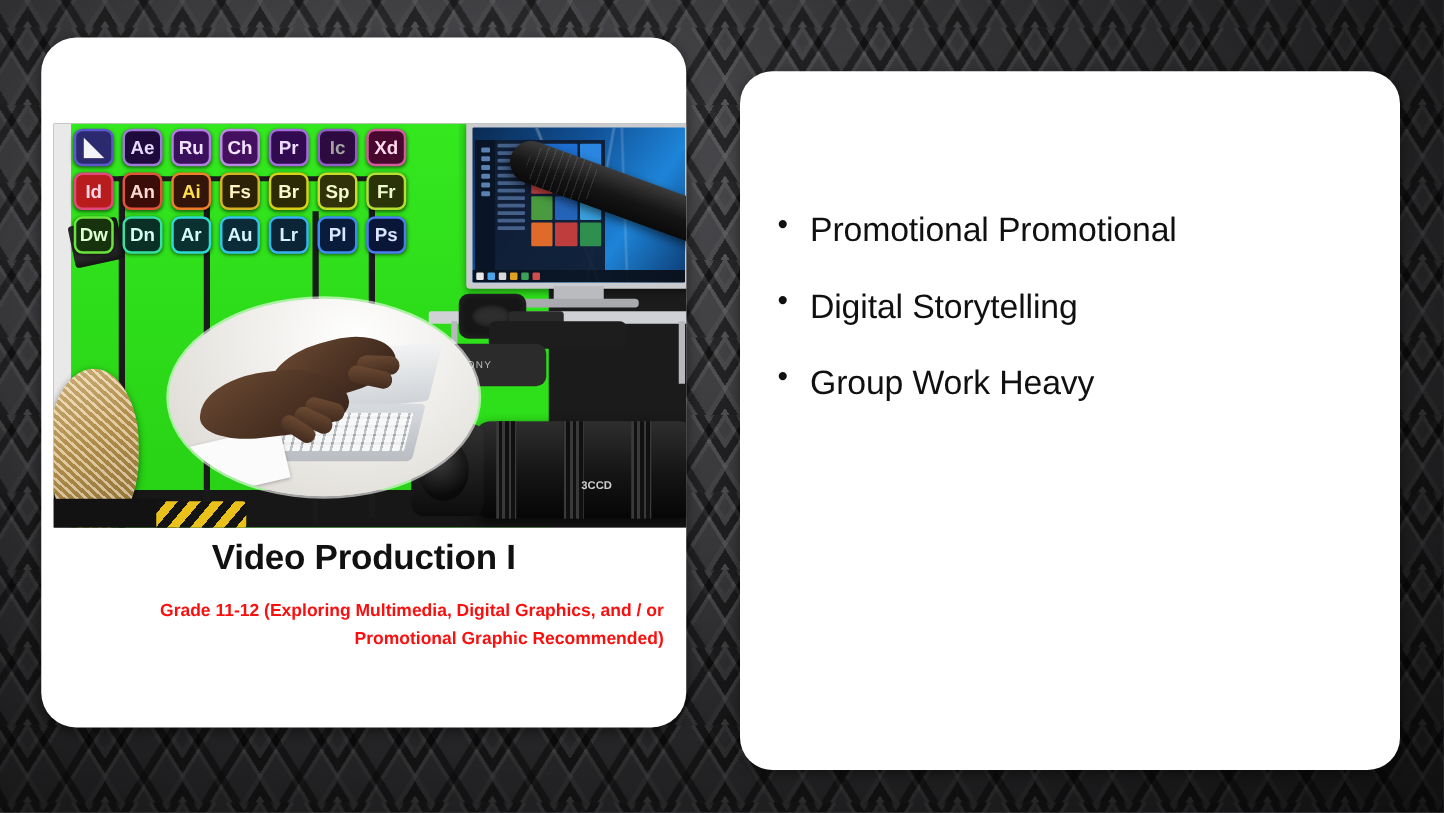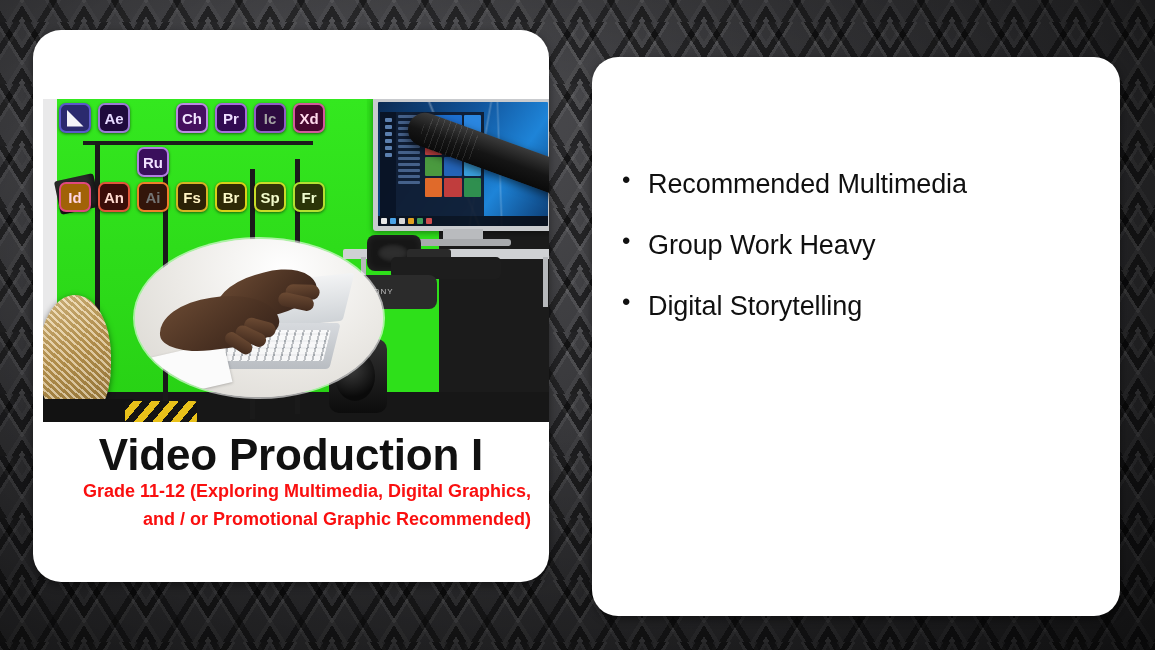--- a/index.html
+++ b/index.html
@@ -204,25 +204,25 @@
   }
   .aicon .rush{width:17px;height:17px;background:#ffffff;
     clip-path:polygon(0 0,0 100%,100% 100%);opacity:.95;position:relative;}
   .aicon .rush:after{content:"";position:absolute;right:-1px;top:1px;width:9px;height:9px;
     background:repeating-linear-gradient(0deg,#fff 0 1px,transparent 1px 3px),
                repeating-linear-gradient(90deg,#fff 0 1px,transparent 1px 3px);}
 
   
   #course-title{
     position:absolute;left:0;right:0;top:400px;text-align:center;
-    font-size:44px;font-weight:bold;color:#111111;letter-spacing:-.2px;
+    font-size:28px;font-weight:bold;color:#111111;letter-spacing:-.2px;
   }
   #course-subtitle{
     position:absolute;left:34px;right:18px;top:448px;
-    font-size:18px;font-weight:bold;color:#fa0f0f;line-height:1.55;text-align:right;
+    font-size:14px;font-weight:bold;color:#fa0f0f;line-height:1.55;text-align:right;
   }
 
   
   #bullet-list{position:absolute;left:30px;top:112px;right:24px;list-style:none;margin:0;padding:0;}
   #bullet-list li{
     position:relative;padding-left:26px;margin-bottom:31px;
     font-size:27px;color:#101010;line-height:1.12;letter-spacing:-.1px;
   }
   #bullet-list li:before{
     content:"\2022";position:absolute;left:0;top:-2px;font-size:24px;color:#101010;
@@ -321,20 +321,26 @@
 
       </div>
 
       <div class="camcorder">
         <div class="cam-hood"></div>
         <div class="cam-shoe"></div>
         <div class="cam-handle"></div>
         <div class="cam-vf">
           <span class="sony">SONY</span>
         </div>
+        <div class="cam-lens">
+          <div class="lens-ring" style="left:18px"></div>
+          <div class="lens-ring" style="left:72px"></div>
+          <div class="lens-ring" style="left:126px"></div>
+          <span class="cam-3ccd">3CCD</span>
+        </div>
         <div class="lens-front"></div>
         <div class="lens-glass"></div>
       </div>
 
       <div class="oval">
         <div class="ov-bg"></div>
         <div class="ov-screen"></div>
         <div class="ov-laptop">
           <div class="ov-keys"></div>
         </div>
@@ -349,43 +355,52 @@
           <div class="finger" style="left:62px;top:42px;width:30px;height:13px;transform:rotate(40deg)"></div>
         </div>
       </div>
 
       <div id="adobe-grid">
         <div class="arow">
             <div class="aicon" style="background: rgb(43, 42, 110); border: 2px solid rgb(91, 89, 201); color: rgb(255, 255, 255);">
               <span class="rush"></span>
             </div>
             <div class="aicon" style="background: rgb(31, 10, 60); border: 2px solid rgb(155, 123, 212); color: rgb(230, 217, 255);">Ae</div>
-            <div class="aicon" style="background: rgb(58, 15, 92); border: 2px solid rgb(176, 127, 224); color: rgb(240, 224, 255); margin-top: 44px;">Ru</div>
+            <div class="aicon" style="background: rgb(58, 15, 92); border: 2px solid rgb(176, 127, 224); color: rgb(240, 224, 255);">Ru</div>
             <div class="aicon" style="background: rgb(69, 16, 95); border: 2px solid rgb(187, 138, 227); color: rgb(242, 228, 255);">Ch</div>
             <div class="aicon" style="background: rgb(49, 10, 82); border: 2px solid rgb(164, 109, 219); color: rgb(237, 220, 255);">Pr</div>
             <div class="aicon" style="background: rgb(45, 11, 64); border: 2px solid rgb(143, 95, 196); color: #a3a3a3;">Ic</div>
             <div class="aicon" style="background: rgb(71, 7, 47); border: 2px solid rgb(209, 90, 154); color: rgb(255, 217, 236);">Xd</div>
           </div>
         <div class="arow">
-            <div class="aicon" style="background: #a16207; border: 2px solid rgb(224, 72, 127); color: rgb(255, 214, 228);">Id</div>
+            <div class="aicon" style="background: #b91c1c; border: 2px solid rgb(224, 72, 127); color: rgb(255, 214, 228);">Id</div>
             <div class="aicon" style="background: rgb(58, 13, 9); border: 2px solid rgb(224, 85, 58); color: rgb(255, 217, 207);">An</div>
-            <div class="aicon" style="background: rgb(51, 21, 10); border: 2px solid rgb(239, 127, 42); color: #737373;">Ai</div>
+            <div class="aicon" style="background: rgb(51, 21, 10); border: 2px solid rgb(239, 127, 42); color: #fde047;">Ai</div>
             <div class="aicon" style="background: rgb(43, 34, 7); border: 2px solid rgb(214, 179, 36); color: rgb(255, 243, 196);">Fs</div>
             <div class="aicon" style="background: rgb(45, 42, 6); border: 2px solid rgb(215, 209, 24); color: rgb(251, 249, 201);">Br</div>
             <div class="aicon" style="background: rgb(48, 50, 10); border: 2px solid rgb(201, 220, 40); color: rgb(243, 251, 204);">Sp</div>
             <div class="aicon" style="background: rgb(43, 52, 8); border: 2px solid rgb(179, 224, 49); color: rgb(238, 251, 205);">Fr</div>
           </div>
+        <div class="arow">
+            <div class="aicon" style="background: rgb(22, 51, 14); border: 2px solid rgb(105, 229, 60); color: rgb(221, 255, 208);">Dw</div>
+            <div class="aicon" style="background: rgb(10, 48, 38); border: 2px solid rgb(53, 224, 160); color: rgb(210, 255, 240);">Dn</div>
+            <div class="aicon" style="background: rgb(10, 49, 48); border: 2px solid rgb(47, 220, 210); color: rgb(210, 253, 251);">Ar</div>
+            <div class="aicon" style="background: rgb(11, 43, 56); border: 2px solid rgb(49, 198, 232); color: rgb(212, 244, 255);">Au</div>
+            <div class="aicon" style="background: rgb(11, 37, 55); border: 2px solid rgb(54, 180, 239); color: rgb(214, 238, 255);">Lr</div>
+            <div class="aicon" style="background: rgb(10, 28, 60); border: 2px solid rgb(58, 142, 240); color: rgb(216, 231, 255);">Pl</div>
+            <div class="aicon" style="background: rgb(9, 22, 56); border: 2px solid rgb(74, 125, 242); color: rgb(219, 228, 255);">Ps</div>
+          </div>
       </div>
     </div>
 
     <div id="course-title">Video Production I</div>
     <div id="course-subtitle">Grade 11-12  (Exploring Multimedia, Digital Graphics, and / or Promotional Graphic Recommended)</div>
   </div>
 
   <div class="card" id="right-card">
     <ul id="bullet-list">
-        <li>Recommended Multimedia</li>
+        <li>Promotional Promotional</li>
+        <li>Digital Storytelling</li>
         <li>Group Work Heavy</li>
-        <li>Digital Storytelling</li>
       </ul>
   </div>
 
 </div>
 
 </body></html>

